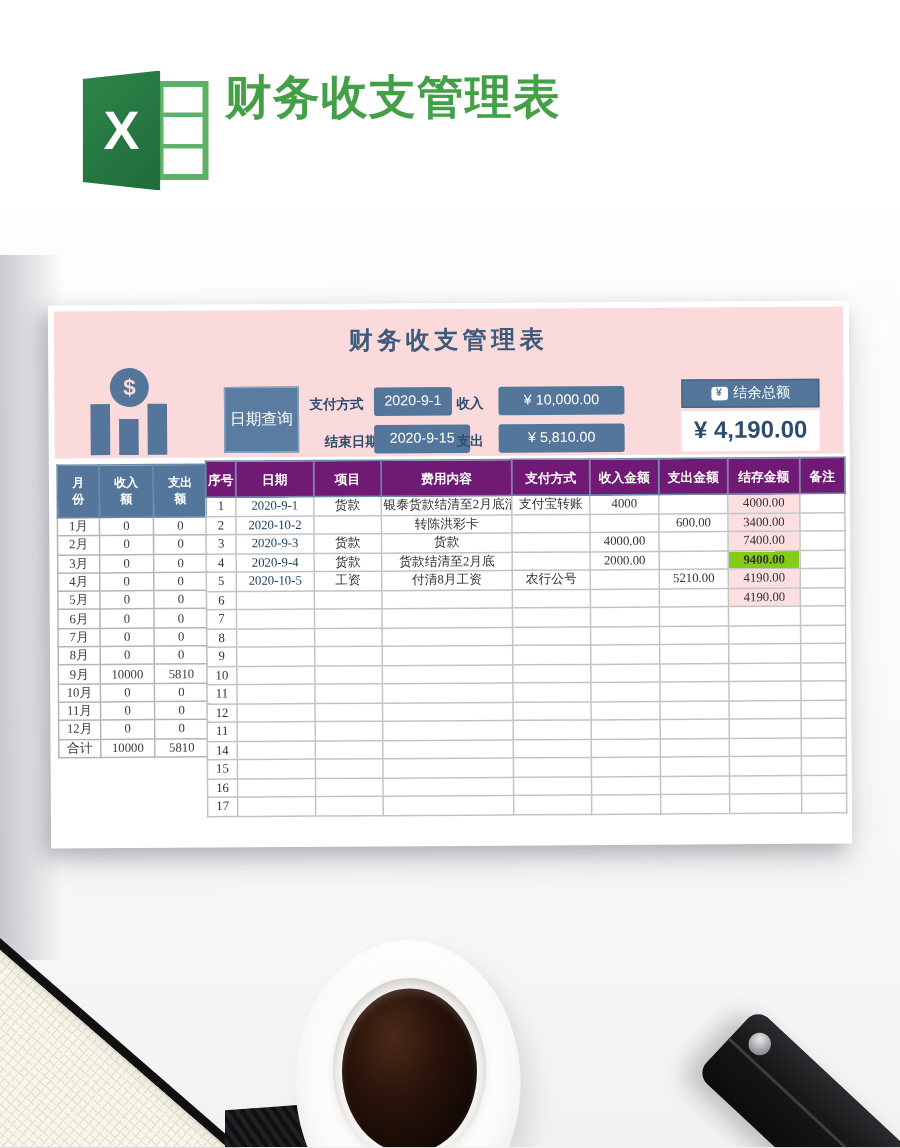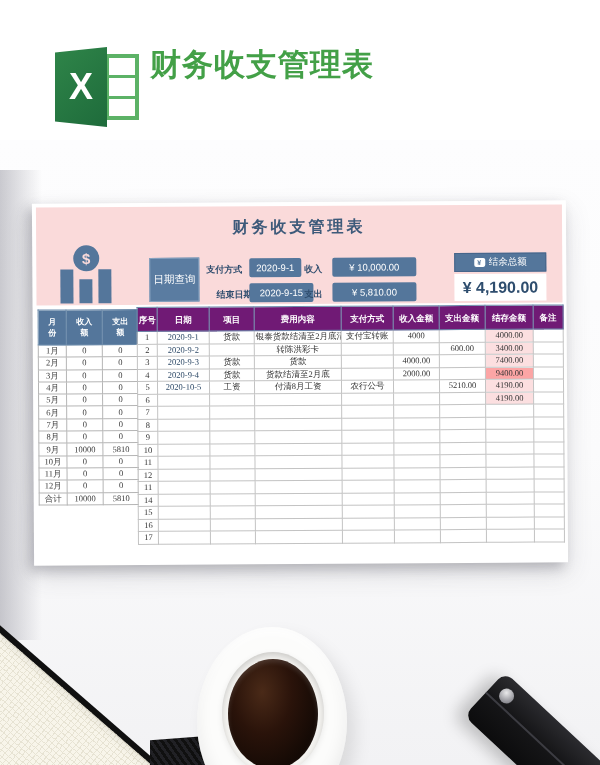--- a/index.html
+++ b/index.html
@@ -74,21 +74,21 @@
         border:1px solid #6d8cab;padding:6px;}
   .monthly td{height:12.3px;line-height:11px;font-size:8.5px;color:#3a3a3a;text-align:center;
         border:1px solid #b5b5b5;background:#fff;padding:0;}
   .ledger{position:absolute;left:104px;top:104px;width:426px;}
   .ledger th{background:#701a75;color:#fff;font-size:8.5px;font-weight:bold;height:24px;
         line-height:10px;border:1px solid #6d8cab;padding:0 1px;}
   .ledger td{height:12.5px;line-height:11px;font-size:8.5px;color:#333;text-align:center;
         border:1px solid #c3c3c3;background:#fff;padding:0 1px;overflow:hidden;white-space:nowrap;}
   .ledger td.datec{color:#1e3c5c;}
   .ledger td.hl{background:#fcdfe0;}
-  .ledger td.hls{background:#fca5a5;}
+  .ledger td.hls{background:#84cc16;font-weight:bold;}
 
   
   .nb{position:absolute;left:-82px;top:414px;width:352px;height:232px;background:#101010;
       transform:rotate(41deg);transform-origin:0 0;z-index:1;}
   .nb-paper{position:absolute;left:0;top:6px;width:330px;height:226px;background-color:#f8f5ea;
       background-image:repeating-linear-gradient(0deg,transparent 0 4px,#e7e3d3 4px 4.8px),
                        repeating-linear-gradient(90deg,transparent 0 4px,#e7e3d3 4px 4.8px);
       box-shadow:inset -4px 4px 8px rgba(0,0,0,.06);}
   .nb-wedge{position:absolute;left:140px;top:470px;width:200px;height:155px;z-index:1;
       background:repeating-linear-gradient(55deg,#101010 0 3px,#212125 3px 6px);
@@ -283,21 +283,21 @@
                 <td>货款</td>
                 <td>银泰货款结清至2月底清</td>
                 <td>支付宝转账</td>
                 <td>4000</td>
                 <td></td>
                 <td class="hl">4000.00</td>
                 <td></td>
               </tr>
               <tr>
                 <td>2</td>
-                <td class="datec">2020-9-2</td>
+                <td class="datec">2020-10-2</td>
                 <td></td>
                 <td>转陈洪彩卡</td>
                 <td></td>
                 <td></td>
                 <td>600.00</td>
                 <td class="hl">3400.00</td>
                 <td></td>
               </tr>
               <tr>
                 <td>3</td>

